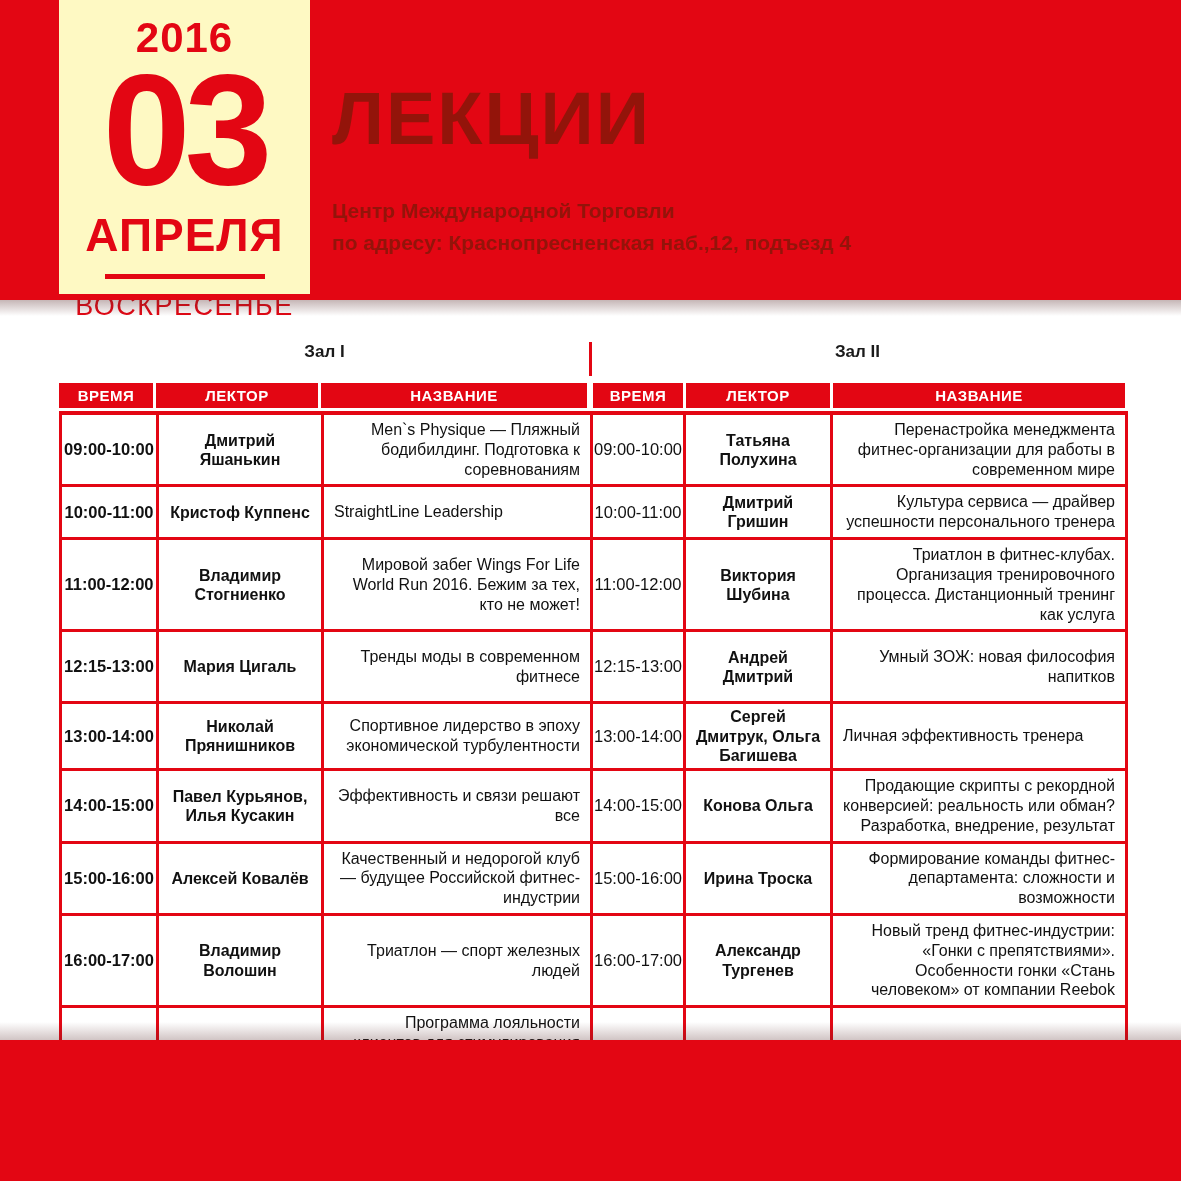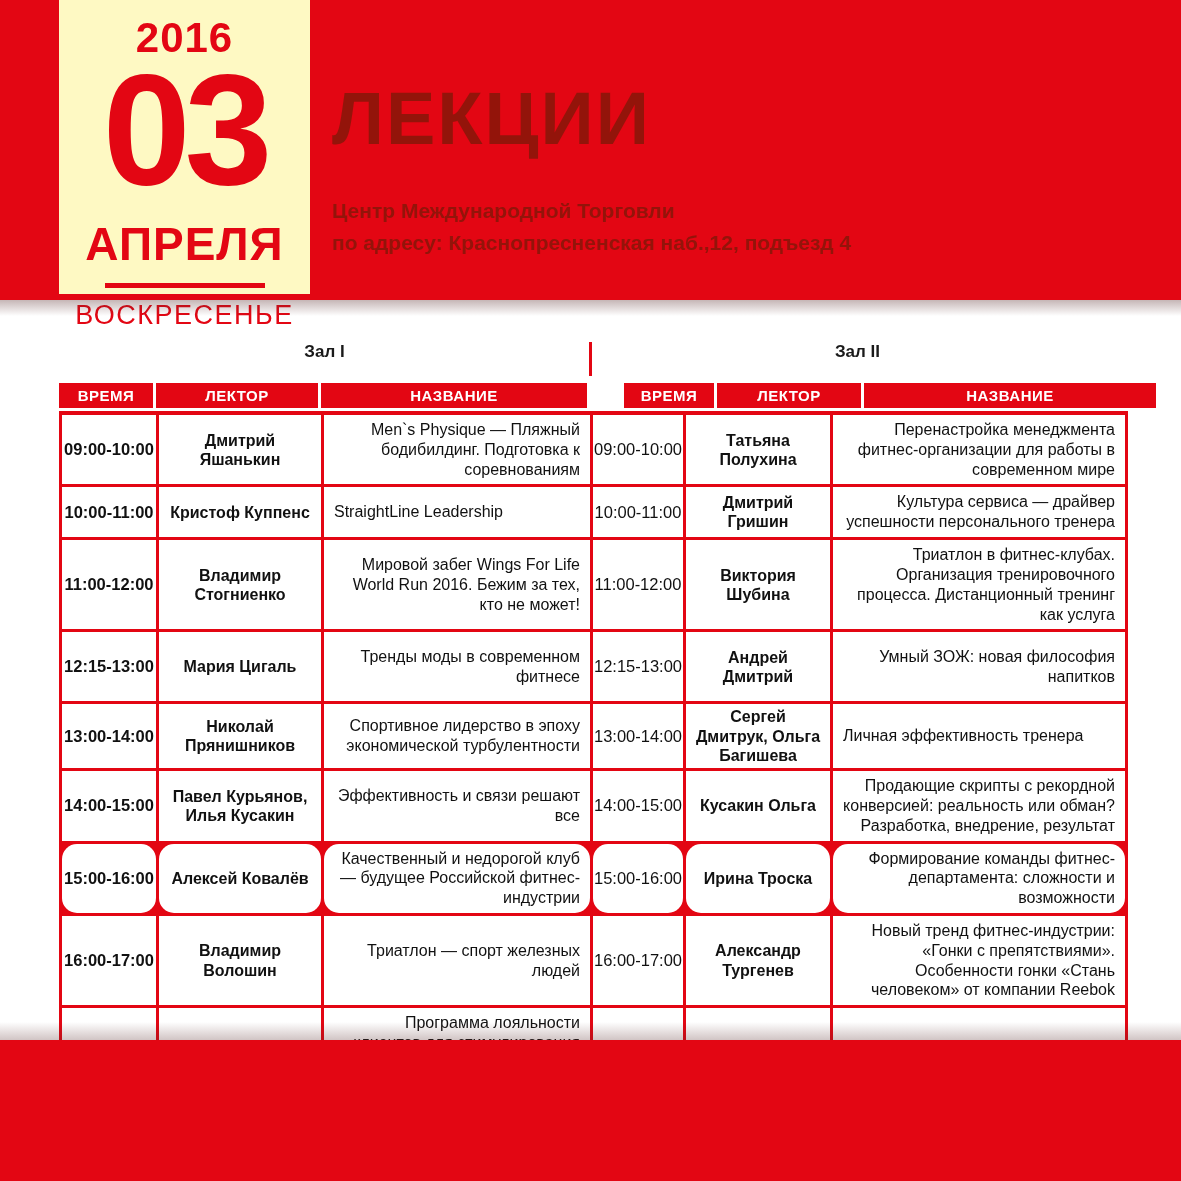--- a/index.html
+++ b/index.html
@@ -7,38 +7,38 @@
   .page { position:relative; width:1181px; height:1181px; background:#fff; overflow:hidden; }
 
   
   .header-band { position:absolute; left:0; top:0; width:1181px; height:300px; background:#E30613; }
   .band-shadow { position:absolute; left:0; top:300px; width:1181px; height:16px;
                  background:linear-gradient(to bottom, rgba(90,45,45,.35), rgba(255,255,255,0)); }
   .date-box { position:absolute; left:59px; top:0; width:251px; height:294px;
               background:#fef9c3; color:#E30613; text-align:center; }
   .year   { margin-top:14px; font-size:42px; font-weight:bold; letter-spacing:1px; }
   .day    { font-size:158px; font-weight:bold; line-height:.88; letter-spacing:-6px; margin-top:-2px; }
-  .month  { font-size:46px; font-weight:bold; letter-spacing:1px; margin-top:18px; }
+  .month  { font-size:46px; font-weight:bold; letter-spacing:1px; margin-top:9px; }
   .date-rule { width:160px; height:5px; background:#E30613; margin:12px auto 0; }
   .weekday { margin-top:12px; font-size:27px; font-weight:normal; letter-spacing:1.5px; }
 
   .header-right { position:absolute; left:332px; top:58px; color:#93140A; }
   .schedule-label { font-size:38px; font-weight:normal; letter-spacing:1px; }
   .lectures-title { font-size:74px; font-weight:bold; letter-spacing:2px; margin-top:18px; }
   .venue { margin-top:34px; font-size:21px; font-weight:bold; line-height:1.5; }
 
   
   .schedule { position:absolute; left:59px; top:342px; width:1069px; }
   .halls-row { position:relative; height:20px; margin-bottom:21px; display:flex; }
   .hall { font-size:17px; font-weight:bold; color:#1a1a1a; text-align:center; line-height:20px; }
   .hall-left  { width:531px; }
   .hall-right { width:535px; }
   .hall-divider { position:absolute; left:530px; top:0; width:3px; height:34px; background:#E30613; }
 
-  .thead-row { display:flex; height:25px; margin-bottom:3px;gap:31px; }
+  .thead-row { display:flex; height:25px; margin-bottom:3px; }
   .thead-bar { display:flex; background:#E30613; color:#fff; }
   .thead-bar.left  { width:528px; margin-right:6px; }
   .thead-bar.right { width:532px; }
   .th { display:flex; align-items:center; justify-content:center;
         font-size:15px; font-weight:bold; letter-spacing:.5px; }
   .thead-bar.left  .th:nth-child(1){ width:94px; }
   .thead-bar.left  .th:nth-child(2){ width:165px; border-left:3px solid #fff; }
   .thead-bar.left  .th:nth-child(3){ width:269px; border-left:3px solid #fff; }
   .thead-bar.right .th:nth-child(1){ width:90px; }
   .thead-bar.right .th:nth-child(2){ width:147px; border-left:3px solid #fff; }
@@ -53,21 +53,21 @@
   .cell.title { justify-content:flex-start; text-align:right; font-size:16px; line-height:1.24; padding:5px 10px; }
   .cell.t1 { font-weight:bold; }
   .cell.l2 { font-weight:bold; }
 
   .trow:nth-of-type(1)  > .cell { min-height:54px; }
   .trow:nth-of-type(2)  > .cell { min-height:35px; }
   .trow:nth-of-type(3)  > .cell { min-height:59px; }
   .trow:nth-of-type(4)  > .cell { min-height:69px; }
   .trow:nth-of-type(5)  > .cell { min-height:41px; }
   .trow:nth-of-type(6)  > .cell { min-height:52px; }
-  .trow:nth-of-type(7)  > .cell { min-height:42px;border-radius:15px; }
+  .trow:nth-of-type(7)  > .cell { min-height:42px; }
   .trow:nth-of-type(8)  > .cell { min-height:57px; }
   .trow:nth-of-type(9)  > .cell { min-height:91px; }
   .trow:nth-of-type(10) > .cell { min-height:39px; }
 
   
   .footer-bar { position:absolute; left:0; top:1040px; width:1181px; height:141px; background:#E30613; }
   .footer-shadow { position:absolute; left:0; top:1022px; width:1181px; height:18px;
                    background:linear-gradient(to top, rgba(90,45,45,.28), rgba(255,255,255,0)); }
 </style>
 </head>
@@ -157,21 +157,21 @@
       <div class="cell time t2">13:00-14:00</div>
       <div class="cell lect l2">Сергей Дмитрук, Ольга Багишева</div>
       <div class="cell title">Личная эффективность тренера</div>
     </div>
 
     <div class="trow">
       <div class="cell time t1">14:00-15:00</div>
       <div class="cell lect l1">Павел Курьянов, Илья Кусакин</div>
       <div class="cell title">Эффективность и связи решают все</div>
       <div class="cell time t2">14:00-15:00</div>
-      <div class="cell lect l2">Кусакин Ольга</div>
+      <div class="cell lect l2">Конова Ольга</div>
       <div class="cell title">Продающие скрипты с рекордной конверсией: реальность или обман? Разработка, внедрение, результат</div>
     </div>
 
     <div class="trow">
       <div class="cell time t1">15:00-16:00</div>
       <div class="cell lect l1">Алексей Ковалёв</div>
       <div class="cell title">Качественный и недорогой клуб — будущее Российской фитнес-индустрии</div>
       <div class="cell time t2">15:00-16:00</div>
       <div class="cell lect l2">Ирина Троска</div>
       <div class="cell title">Формирование команды фитнес-департамента: сложности и возможности</div>

